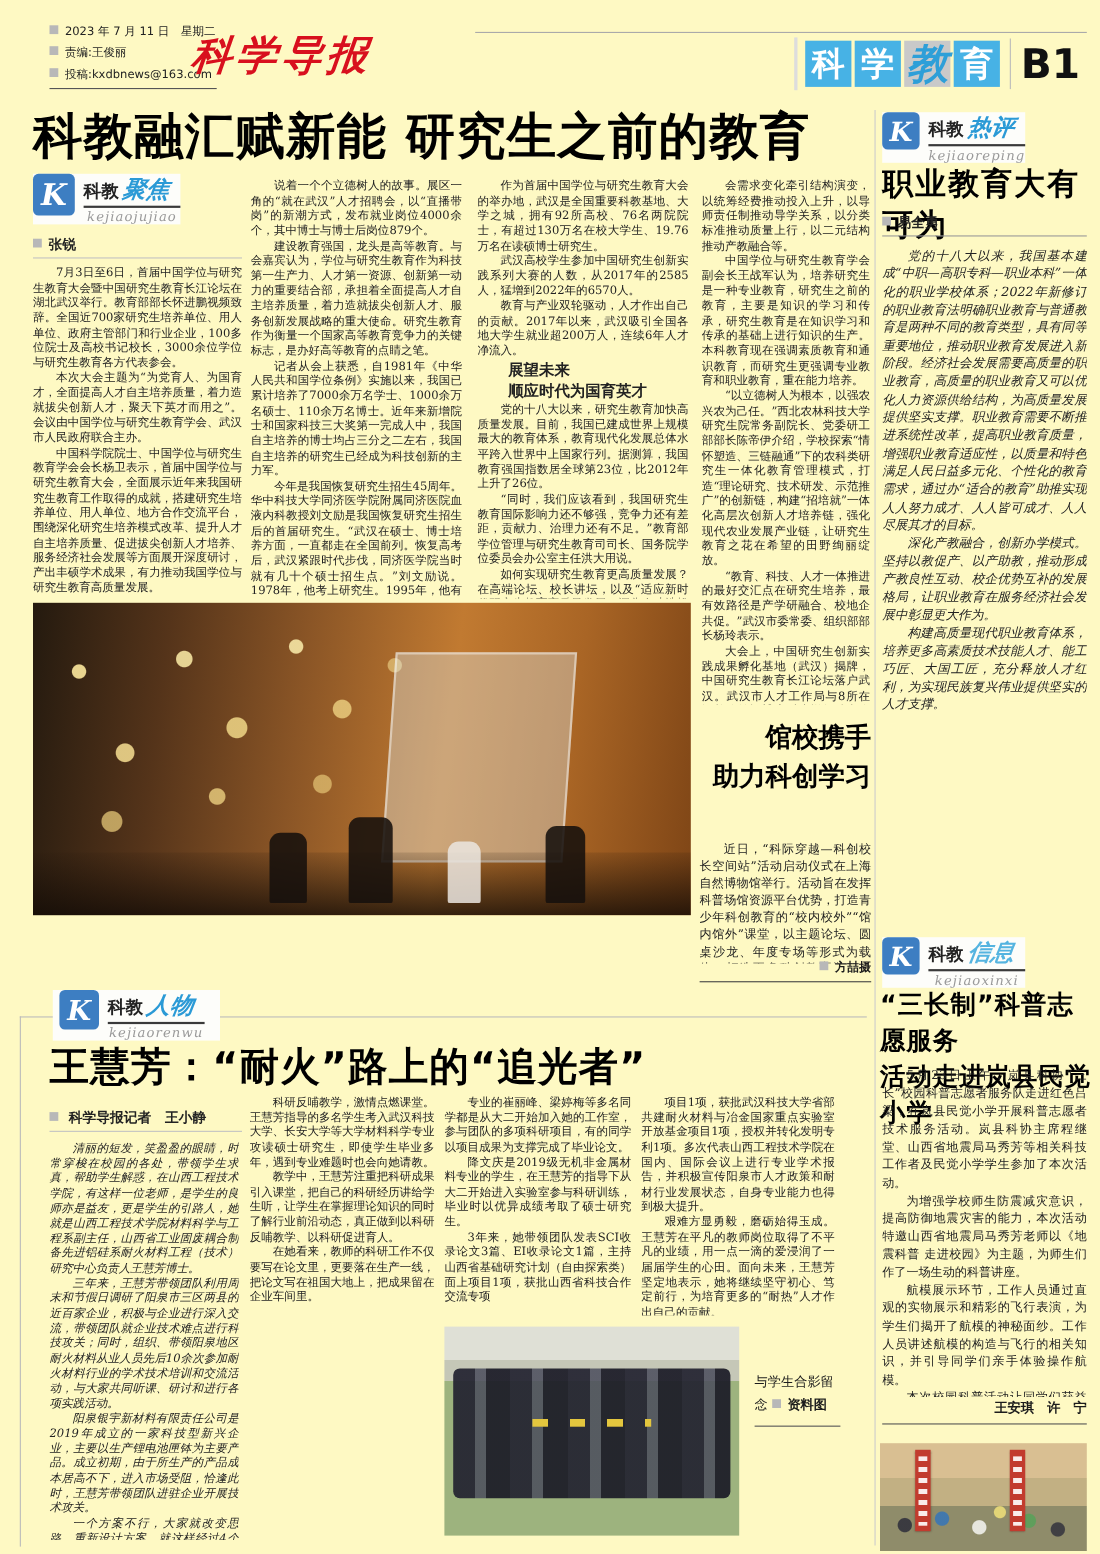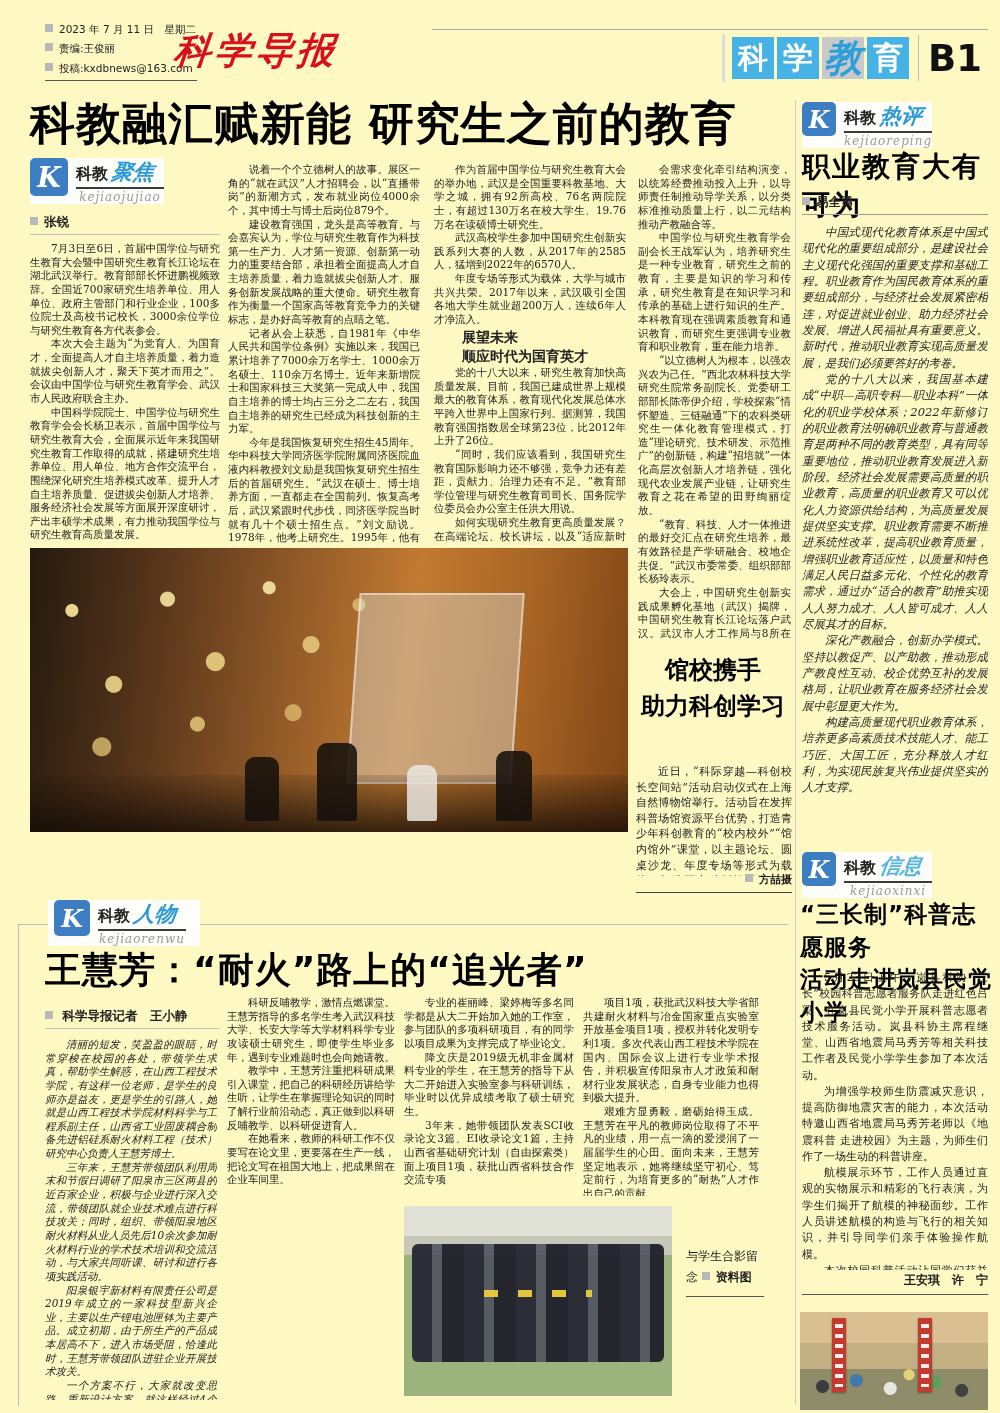--- a/index.html
+++ b/index.html
@@ -137,21 +137,21 @@
   </div>
   <div class="col" style="left:228px;top:163px;width:192px;height:381px;">
     <p>说着一个个立德树人的故事。展区一角的“就在武汉”人才招聘会，以“直播带岗”的新潮方式，发布就业岗位4000余个，其中博士与博士后岗位879个。</p>
     <p>建设教育强国，龙头是高等教育。与会嘉宾认为，学位与研究生教育作为科技第一生产力、人才第一资源、创新第一动力的重要结合部，承担着全面提高人才自主培养质量，着力造就拔尖创新人才、服务创新发展战略的重大使命。研究生教育作为衡量一个国家高等教育竞争力的关键标志，是办好高等教育的点睛之笔。</p>
     <p>记者从会上获悉，自1981年《中华人民共和国学位条例》实施以来，我国已累计培养了7000余万名学士、1000余万名硕士、110余万名博士。近年来新增院士和国家科技三大奖第一完成人中，我国自主培养的博士均占三分之二左右，我国自主培养的研究生已经成为科技创新的主力军。</p>
     <p>今年是我国恢复研究生招生45周年。华中科技大学同济医学院附属同济医院血液内科教授刘文励是我国恢复研究生招生后的首届研究生。“武汉在硕士、博士培养方面，一直都走在全国前列。恢复高考后，武汉紧跟时代步伐，同济医学院当时就有几十个硕士招生点。”刘文励说。1978年，他考上研究生。1995年，他有了培养硕士的资格，1999年开始带博士。20多年来，他带出20多位硕士、博士，现在他的学生们已成长为医院的业务骨干。退休后返聘的刘文励，依旧忙碌在教书育人、治病救人的一线。</p>
   </div>
   <div class="col" style="left:434px;top:163px;width:192px;height:381px;">
     <p>作为首届中国学位与研究生教育大会的举办地，武汉是全国重要科教基地、大学之城，拥有92所高校、76名两院院士，有超过130万名在校大学生、19.76万名在读硕博士研究生。</p>
     <p>武汉高校学生参加中国研究生创新实践系列大赛的人数，从2017年的2585人，猛增到2022年的6570人。</p>
-    <p>年度专场等形式为载体，大学与城市共兴共荣。2017年以来，武汉吸引全国各地大学生就业超200万人，连续6年人才净流入。</p>
+    <p>教育与产业双轮驱动，人才作出自己的贡献。2017年以来，武汉吸引全国各地大学生就业超200万人，连续6年人才净流入。</p>
     <div class="subhead">展望未来</div>
     <div class="subhead">顺应时代为国育英才</div>
     <p>党的十八大以来，研究生教育加快高质量发展。目前，我国已建成世界上规模最大的教育体系，教育现代化发展总体水平跨入世界中上国家行列。据测算，我国教育强国指数居全球第23位，比2012年上升了26位。</p>
     <p>“同时，我们应该看到，我国研究生教育国际影响力还不够强，竞争力还有差距，贡献力、治理力还有不足。”教育部学位管理与研究生教育司司长、国务院学位委员会办公室主任洪大用说。</p>
     <p>如何实现研究生教育更高质量发展？在高端论坛、校长讲坛，以及“适应新时代研究生教育高质量发展，深化人才选拔制度改革”“产教融合共育卓越工程人才”等18个分论坛上，来自育人单位、教育主管部门、用人单位的嘉宾坦诚相见。</p>
 
   </div>
   <div class="col" style="left:638px;top:163px;width:153px;height:478px;">
     <p>会需求变化牵引结构演变，以统筹经费推动投入上升，以导师责任制推动导学关系，以分类标准推动质量上行，以二元结构推动产教融合等。</p>
     <p>中国学位与研究生教育学会副会长王战军认为，培养研究生是一种专业教育，研究生之前的教育，主要是知识的学习和传承，研究生教育是在知识学习和传承的基础上进行知识的生产。本科教育现在强调素质教育和通识教育，而研究生更强调专业教育和职业教育，重在能力培养。</p>
@@ -163,21 +163,21 @@
 
   <div class="photo photo-main" style="left:30px;top:548px;width:598px;height:284px;">
     <span class="glass"></span>
     <span class="floor"></span>
     <span class="fig" style="left:36%;width:34px;height:64px;"></span>
     <span class="fig" style="left:48%;width:40px;height:78px;"></span>
     <span class="fig" style="left:63%;width:30px;height:56px;background:rgba(235,230,225,.85);"></span>
     <span class="fig" style="left:78%;width:36px;height:70px;"></span>
   </div>
 
-  <div class="abs cap-title sans" style="left:634px;top:652px;width:158px;">
+  <div class="abs cap-title sans" style="left:634px;top:652px;width:158px;text-align:right;">
     <div>馆校携手</div>
     <div>助力科创学习</div>
   </div>
   <div class="col" style="left:636px;top:764px;width:156px;height:112px;font-size:11px;line-height:1.42;">
     <p>近日，“科际穿越—科创校长空间站”活动启动仪式在上海自然博物馆举行。活动旨在发挥科普场馆资源平台优势，打造青少年科创教育的“校内校外”“馆内馆外”课堂，以主题论坛、圆桌沙龙、年度专场等形式为载体，打造更多科创教育学习场景，探索更多科创教育方式方法。图为小朋友在上海自然博物馆内参观。</p>
   </div>
   <div class="abs credit" style="left:636px;top:872px;width:156px;font-size:11px;font-weight:bold;">
     <span class="sq"></span><span>方喆摄</span>
   </div>
   <div class="hline" style="left:636px;top:892px;width:156px;background:#444;"></div>
@@ -193,21 +193,20 @@
         </span>
       <span class="stag-py">kejiaoreping</span>
     </span>
   </div>
   <div class="abs headline-side sans" style="left:802px;top:148px;font-size:28px;letter-spacing:2px;">职业教育大有可为</div>
   <div class="abs byline" style="left:802px;top:194px;">
     <span class="sq"></span><span>易全勇</span>
   </div>
   <div class="hline" style="left:802px;top:214px;width:186px;background:#999;"></div>
   <div class="col kai" style="left:802px;top:224px;width:186px;height:622px;font-size:11.5px;line-height:1.42;">
-    <p>中国式现代化教育体系是中国式现代化的重要组成部分，是建设社会主义现代化强国的重要支撑和基础工程。职业教育作为国民教育体系的重要组成部分，与经济社会发展紧密相连，对促进就业创业、助力经济社会发展、增进人民福祉具有重要意义。新时代，推动职业教育实现高质量发展，是我们必须要答好的考卷。</p>
     <p>党的十八大以来，我国基本建成“中职—高职专科—职业本科”一体化的职业学校体系；2022年新修订的职业教育法明确职业教育与普通教育是两种不同的教育类型，具有同等重要地位，推动职业教育发展进入新阶段。经济社会发展需要高质量的职业教育，高质量的职业教育又可以优化人力资源供给结构，为高质量发展提供坚实支撑。职业教育需要不断推进系统性改革，提高职业教育质量，增强职业教育适应性，以质量和特色满足人民日益多元化、个性化的教育需求，通过办“适合的教育”助推实现人人努力成才、人人皆可成才、人人尽展其才的目标。</p>
     <p>深化产教融合，创新办学模式。坚持以教促产、以产助教，推动形成产教良性互动、校企优势互补的发展格局，让职业教育在服务经济社会发展中彰显更大作为。</p>
     <p>构建高质量现代职业教育体系，培养更多高素质技术技能人才、能工巧匠、大国工匠，充分释放人才红利，为实现民族复兴伟业提供坚实的人才支撑。</p>
   </div>
 
   <div class="abs sbadge" style="left:802px;top:852px;">
     <span class="kbox" style="width:34px;height:34px;font-size:24px;">K</span>
     <span class="stag">
       <span class="stag-row">
           <span class="stag-cn">科教</span>

